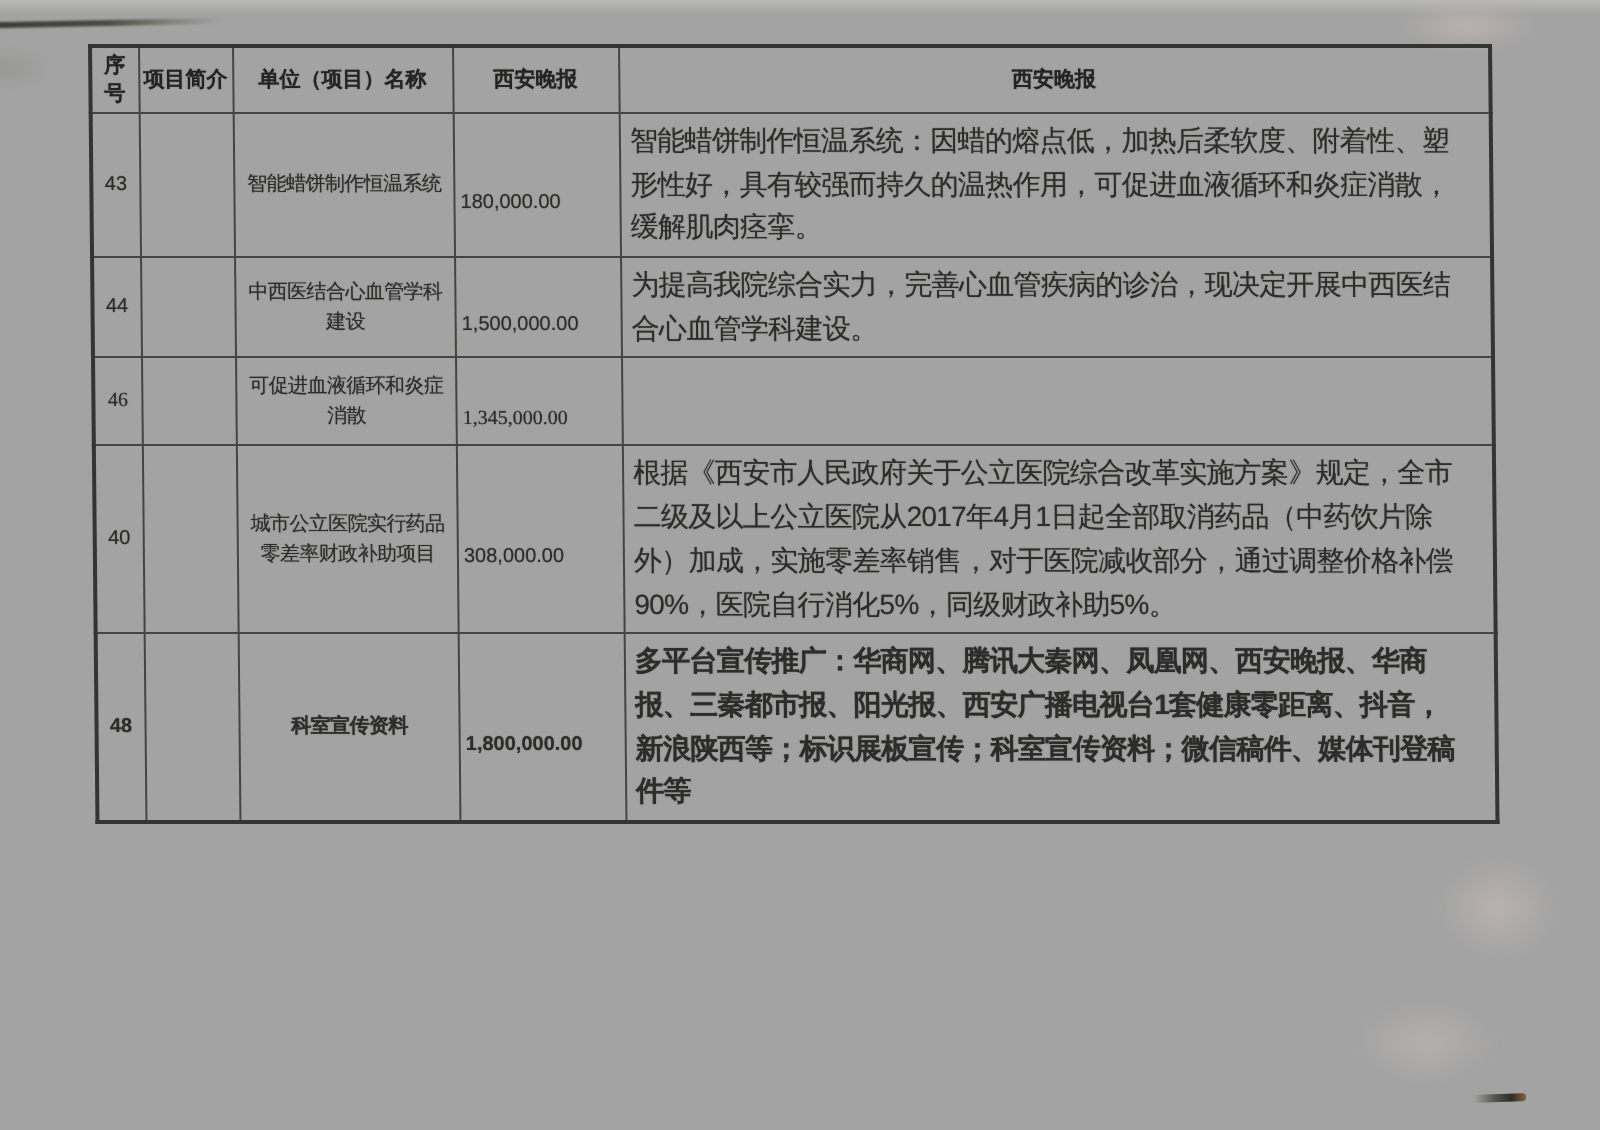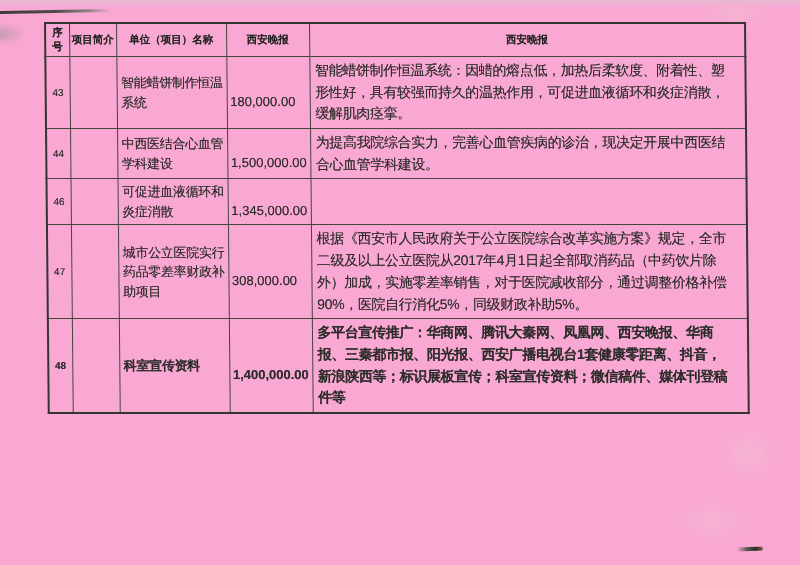--- a/index.html
+++ b/index.html
@@ -1,18 +1,18 @@
 <!DOCTYPE html>
 <html><head>
 <meta charset="utf-8">
 <style>
   html, body { margin:0; padding:0; background:#ffffff; }
   .page {
     position:relative; width:800px; height:565px;
-    background:#f9a8d4; overflow:hidden;
+    background:#a3a3a3; overflow:hidden;
     font-family:"Liberation Sans", sans-serif;
   }
   
   .page::before {
     content:""; position:absolute; left:0; top:0; width:100%; height:7px;
     background:linear-gradient(180deg, rgba(210,210,205,0.45), rgba(250,250,248,0));
     pointer-events:none;
   }
 
   
@@ -51,31 +51,31 @@
     color:#2c2c2a;
     text-shadow:0 0 0.6px rgba(40,40,36,0.55);
     overflow:hidden;
   }
   .budget th {
     font-size:10.5px; font-weight:bold; text-align:center; vertical-align:middle;
     padding:2px 1px; color:#232321;
   }
   .budget td.no     { text-align:center; vertical-align:middle; font-size:10px; }
   .budget td.code   { vertical-align:middle; }
-  .budget td.name   { vertical-align:middle; font-size:13px; letter-spacing:-0.3px;
-                      line-height:1.5; padding:3px 3px 3px 4px; text-align:left; }
-  .budget td.amount { vertical-align:middle; font-size:13px; padding:20px 2px 2px 3px; text-align:left; }
+  .budget td.name   { vertical-align:middle; font-size:10px; letter-spacing:-0.3px;
+                      line-height:1.5; padding:3px 3px 3px 4px; text-align:center; }
+  .budget td.amount { vertical-align:middle; font-size:10px; padding:20px 2px 2px 3px; text-align:left; }
   .budget td.desc   { vertical-align:middle; font-size:14px; letter-spacing:-0.35px;
                       line-height:1.55; padding:3px 16px 3px 5px; text-align:left; }
 
   tr.hdr { height:27px; }
   tr.r0 { height:42px; }
   tr.r1 { height:47px;margin-left:17px; }
   tr.r2 { height:43px; }
-  tr.r3 { height:44px; }
+  tr.r3 { height:44px;font-family:Liberation Serif, serif; }
   tr.r4 { height:45px; }
   tr.r5 { height:46px;font-weight:bold; }
 </style>
 </head>
 <body>
 
 <div class="page">
 
   <div class="artifact top-line"></div>
   <div class="artifact left-smudge"></div>
@@ -117,28 +117,28 @@
         <td class="desc">为提高我院综合实力，完善心血管疾病的诊治，现决定开展中西医结合心血管学科建设。</td>
       </tr>
       <tr class="r3">
         <td class="no">46</td>
         <td class="code"></td>
         <td class="name">可促进血液循环和炎症消散</td>
         <td class="amount">1,345,000.00</td>
         <td class="desc"></td>
       </tr>
       <tr class="r4">
-        <td class="no">47</td>
+        <td class="no">40</td>
         <td class="code"></td>
         <td class="name">城市公立医院实行药品零差率财政补助项目</td>
         <td class="amount">308,000.00</td>
         <td class="desc">根据《西安市人民政府关于公立医院综合改革实施方案》规定，全市二级及以上公立医院从2017年4月1日起全部取消药品（中药饮片除外）加成，实施零差率销售，对于医院减收部分，通过调整价格补偿90%，医院自行消化5%，同级财政补助5%。</td>
       </tr>
       <tr class="r5">
         <td class="no">48</td>
         <td class="code"></td>
         <td class="name">科室宣传资料</td>
-        <td class="amount">1,400,000.00</td>
+        <td class="amount">1,800,000.00</td>
         <td class="desc">多平台宣传推广：华商网、腾讯大秦网、凤凰网、西安晚报、华商报、三秦都市报、阳光报、西安广播电视台1套健康零距离、抖音，新浪陕西等；标识展板宣传；科室宣传资料；微信稿件、媒体刊登稿件等</td>
       </tr>
     </tbody>
   </table>
 </div>
 
 </body></html>

